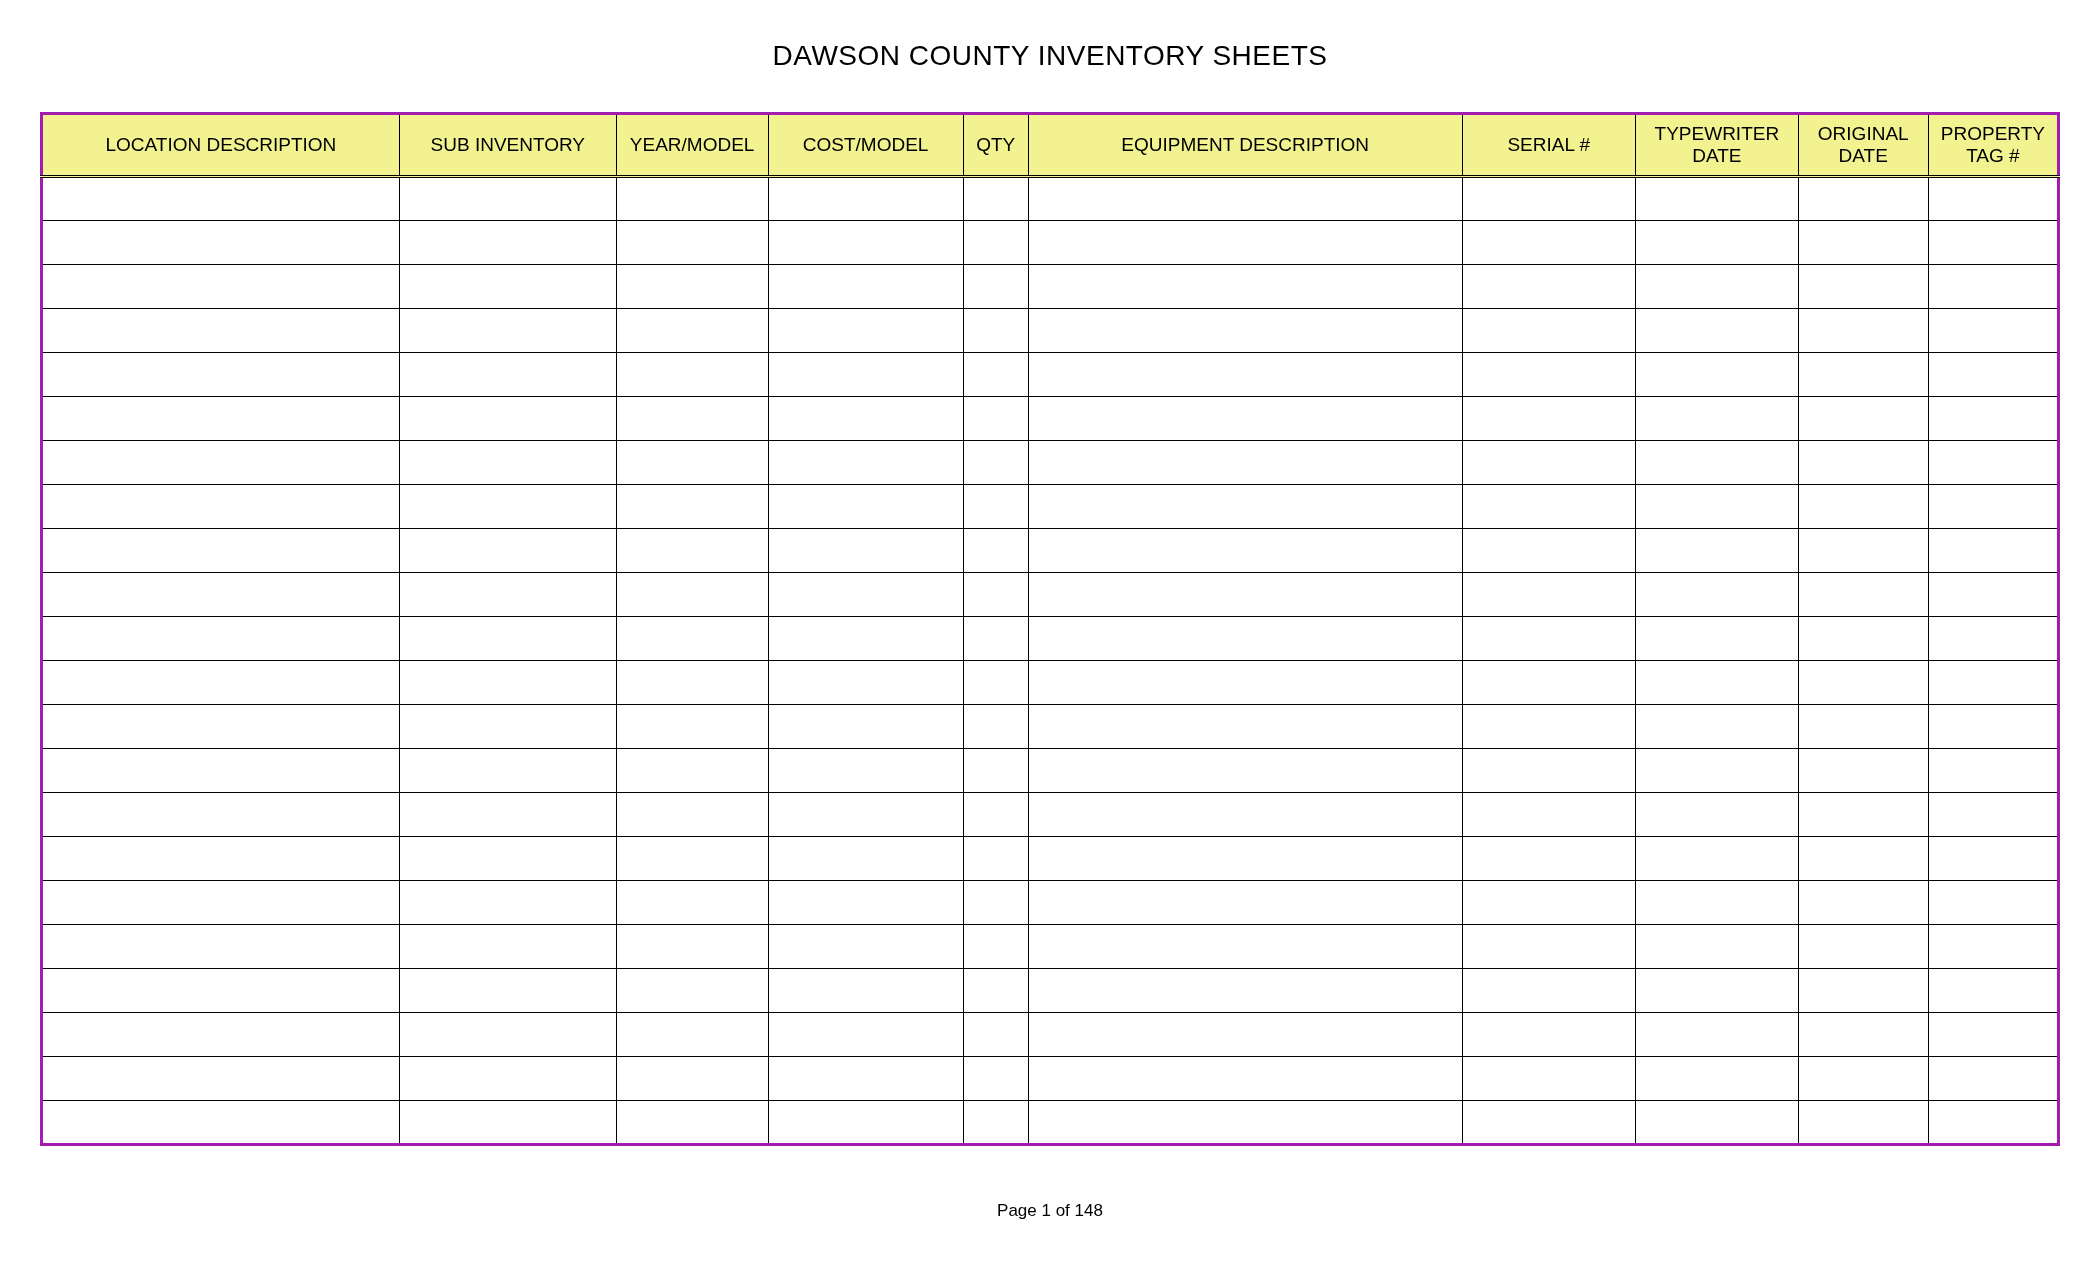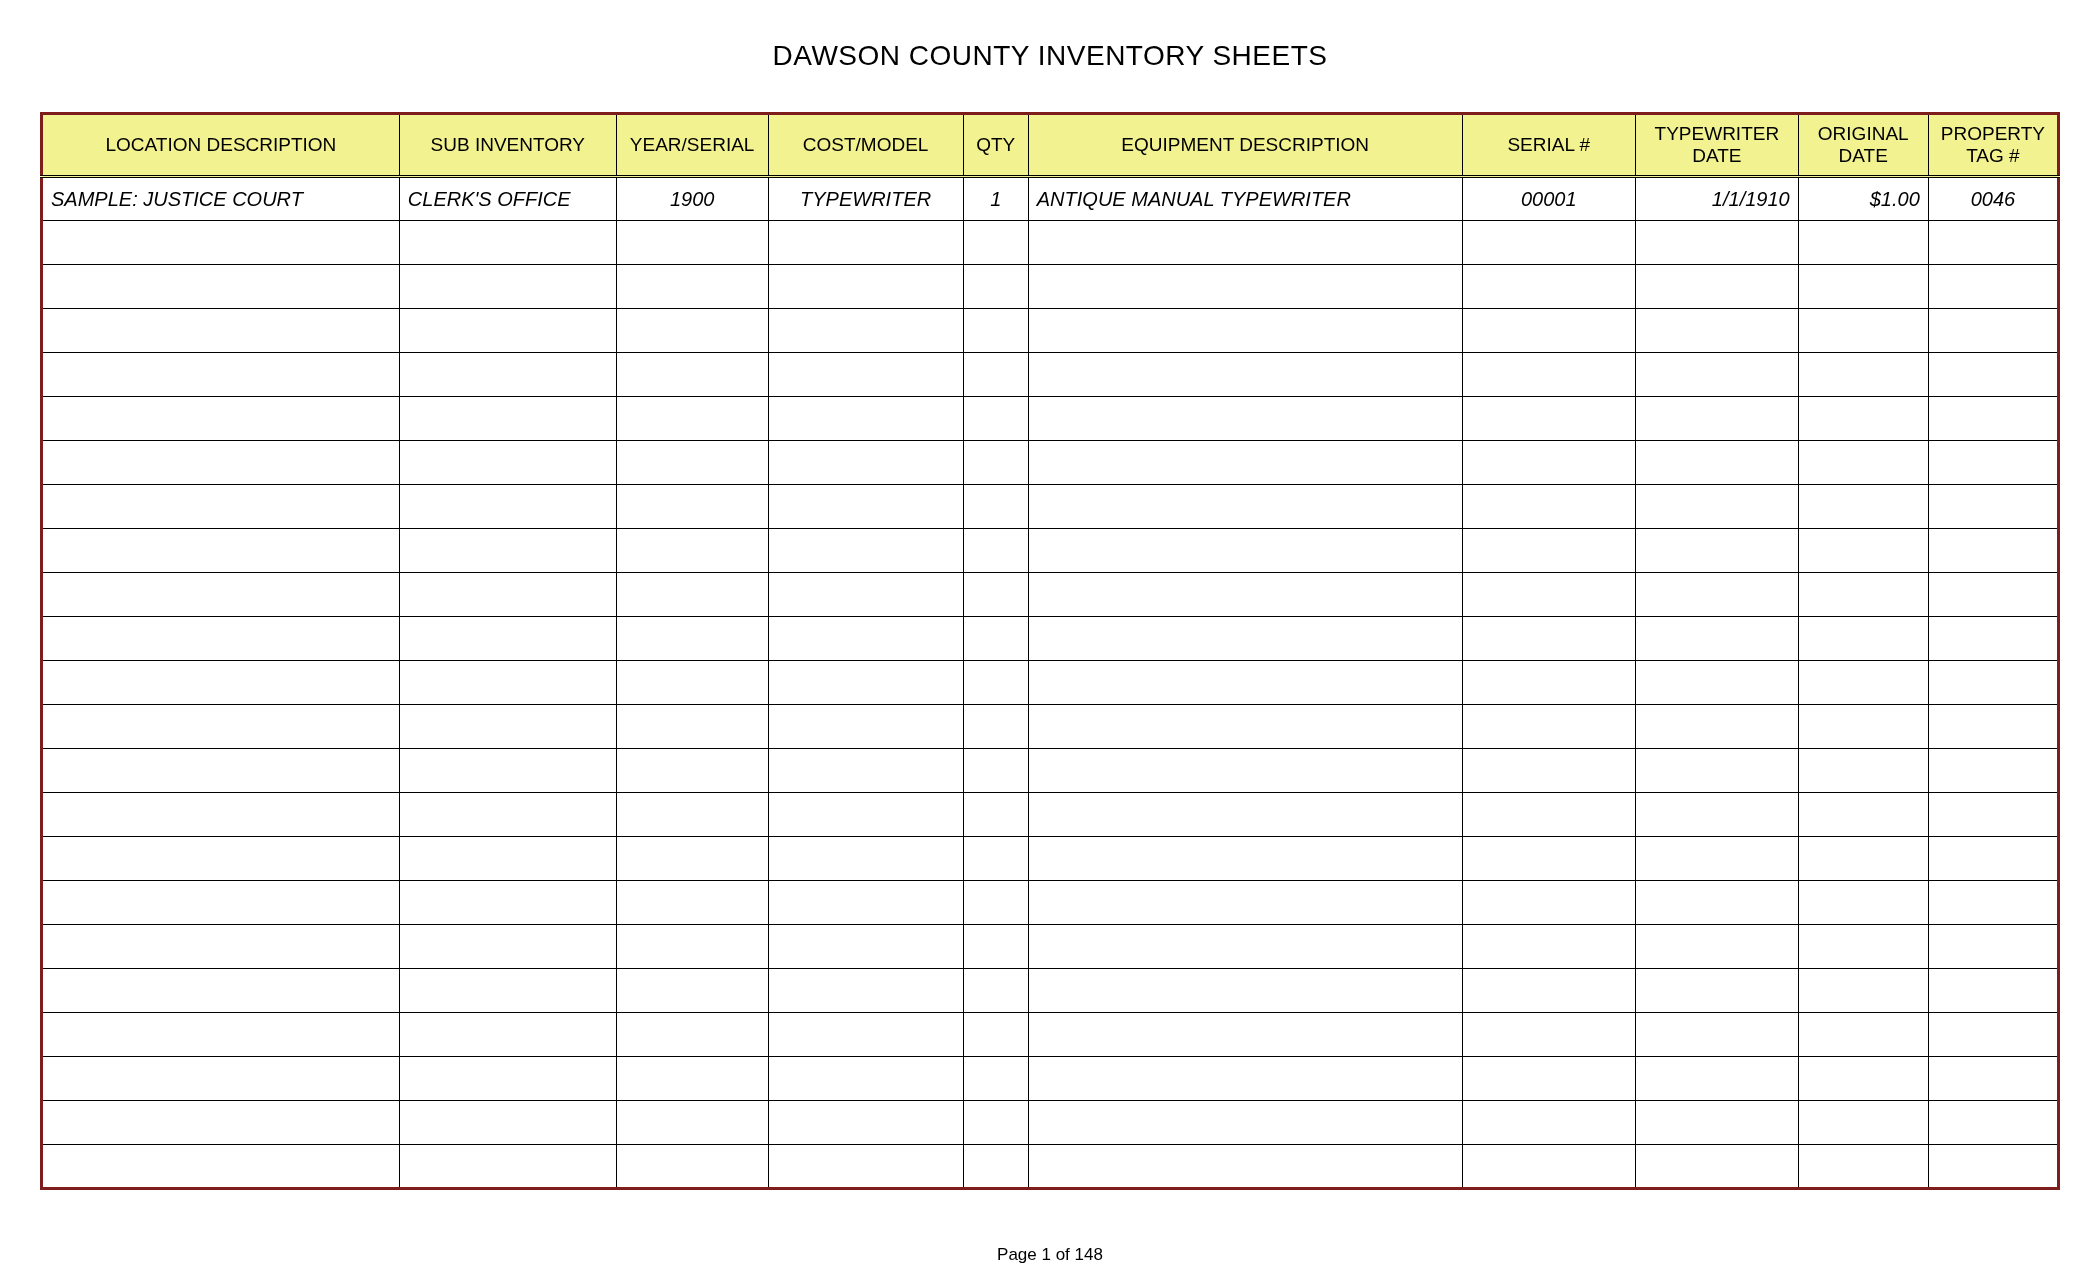--- a/index.html
+++ b/index.html
@@ -17,21 +17,21 @@
     .sheet-title {
       text-align: center;
       font-size: 28px;
       font-weight: normal;
       margin-bottom: 40px;
       letter-spacing: 0.5px;
     }
     .inventory-table {
       width: 100%;
       border-collapse: collapse;
-      border: 3px solid #7f1d1d;
+      border: 3px solid #a21caf;
     }
     .inventory-table thead th {
       background: #f2f291;
       border: 1px solid #000;
       padding: 8px 6px;
       font-size: 19px;
       font-weight: normal;
       text-align: center;
       vertical-align: middle;
       height: 56px;
@@ -69,43 +69,31 @@
 </head>
 <body>
 
 <div class="sheet-title">DAWSON COUNTY INVENTORY SHEETS</div>
 
 <table class="inventory-table">
   <thead>
     <tr>
       <th class="col-location">LOCATION DESCRIPTION</th>
       <th class="col-sublocation">SUB INVENTORY</th>
-      <th class="col-yearmodel">YEAR/SERIAL</th>
+      <th class="col-yearmodel">YEAR/MODEL</th>
       <th class="col-typemodel">COST/MODEL</th>
       <th class="col-qty">QTY</th>
       <th class="col-equipdesc">EQUIPMENT DESCRIPTION</th>
       <th class="col-serial">SERIAL #</th>
       <th class="col-acqdate">TYPEWRITER DATE</th>
       <th class="col-origcost">ORIGINAL DATE</th>
       <th class="col-proptag">PROPERTY TAG #</th>
     </tr>
   </thead>
   <tbody id="table-body">
-  <tr>
-        <td class="col-location">SAMPLE: JUSTICE COURT</td>
-        <td class="col-sublocation">CLERK'S OFFICE</td>
-        <td class="col-yearmodel">1900</td>
-        <td class="col-typemodel">TYPEWRITER</td>
-        <td class="col-qty">1</td>
-        <td class="col-equipdesc">ANTIQUE MANUAL TYPEWRITER</td>
-        <td class="col-serial">00001</td>
-        <td class="col-acqdate">1/1/1910</td>
-        <td class="col-origcost">$1.00</td>
-        <td class="col-proptag">0046</td>
-      </tr>
       <tr>
         <td class="col-location">&nbsp;</td>
         <td class="col-sublocation">&nbsp;</td>
         <td class="col-yearmodel">&nbsp;</td>
         <td class="col-typemodel">&nbsp;</td>
         <td class="col-qty">&nbsp;</td>
         <td class="col-equipdesc">&nbsp;</td>
         <td class="col-serial">&nbsp;</td>
         <td class="col-acqdate">&nbsp;</td>
         <td class="col-origcost">&nbsp;</td>

